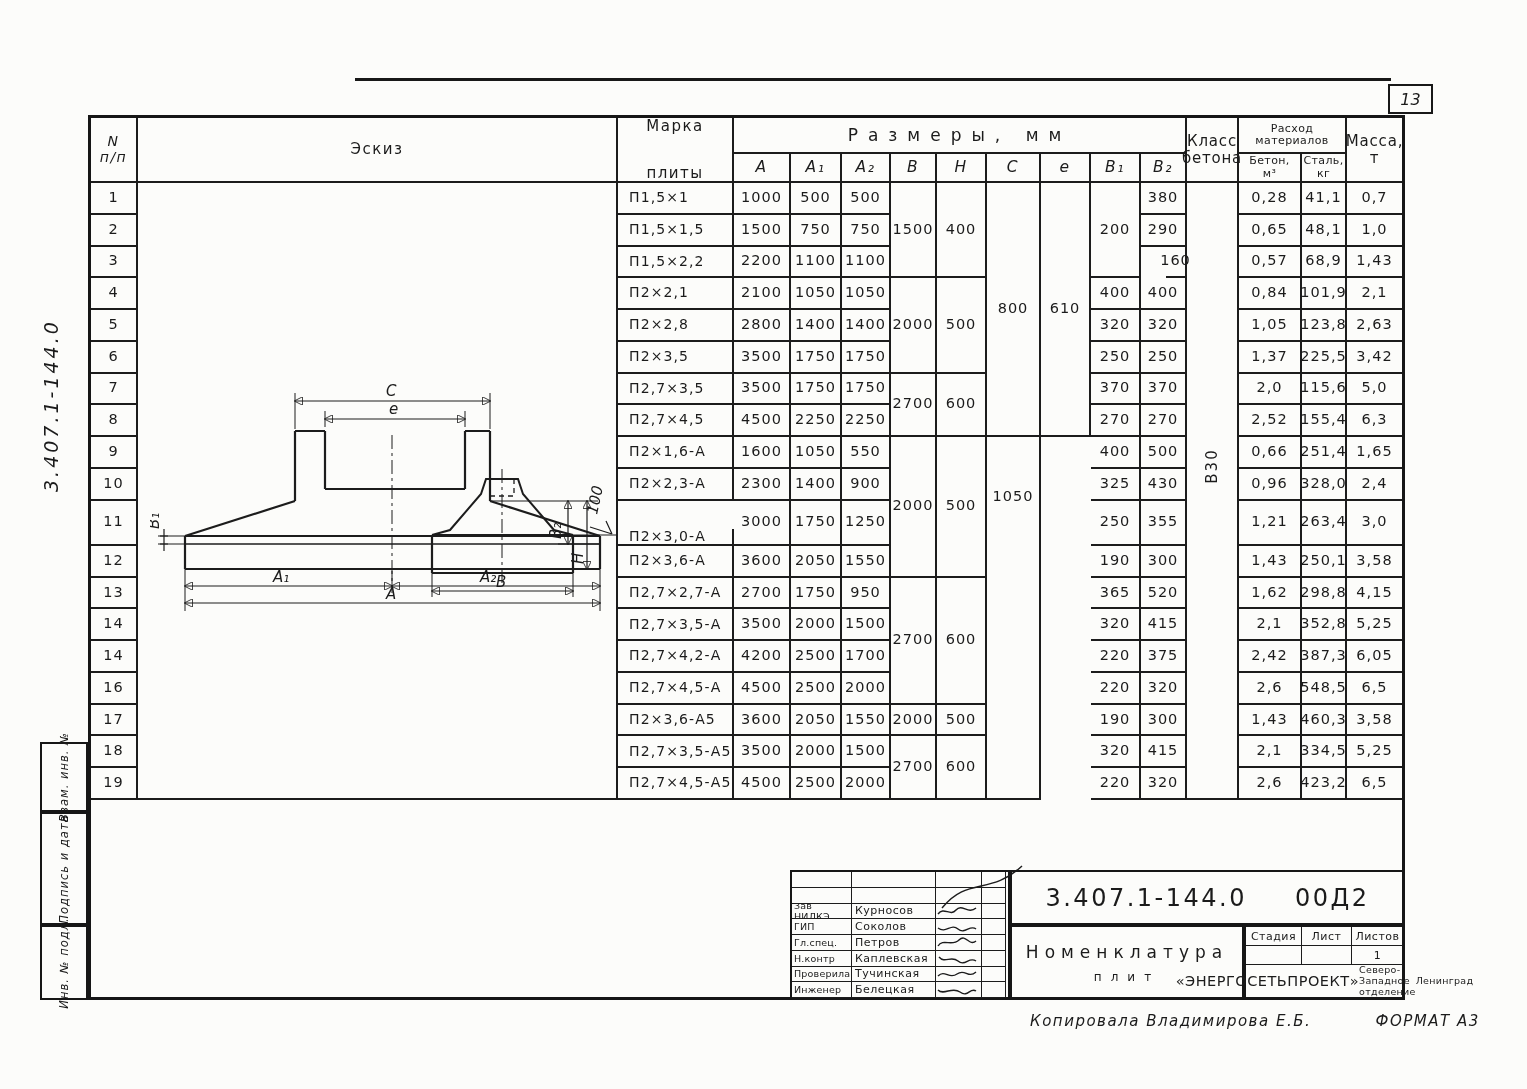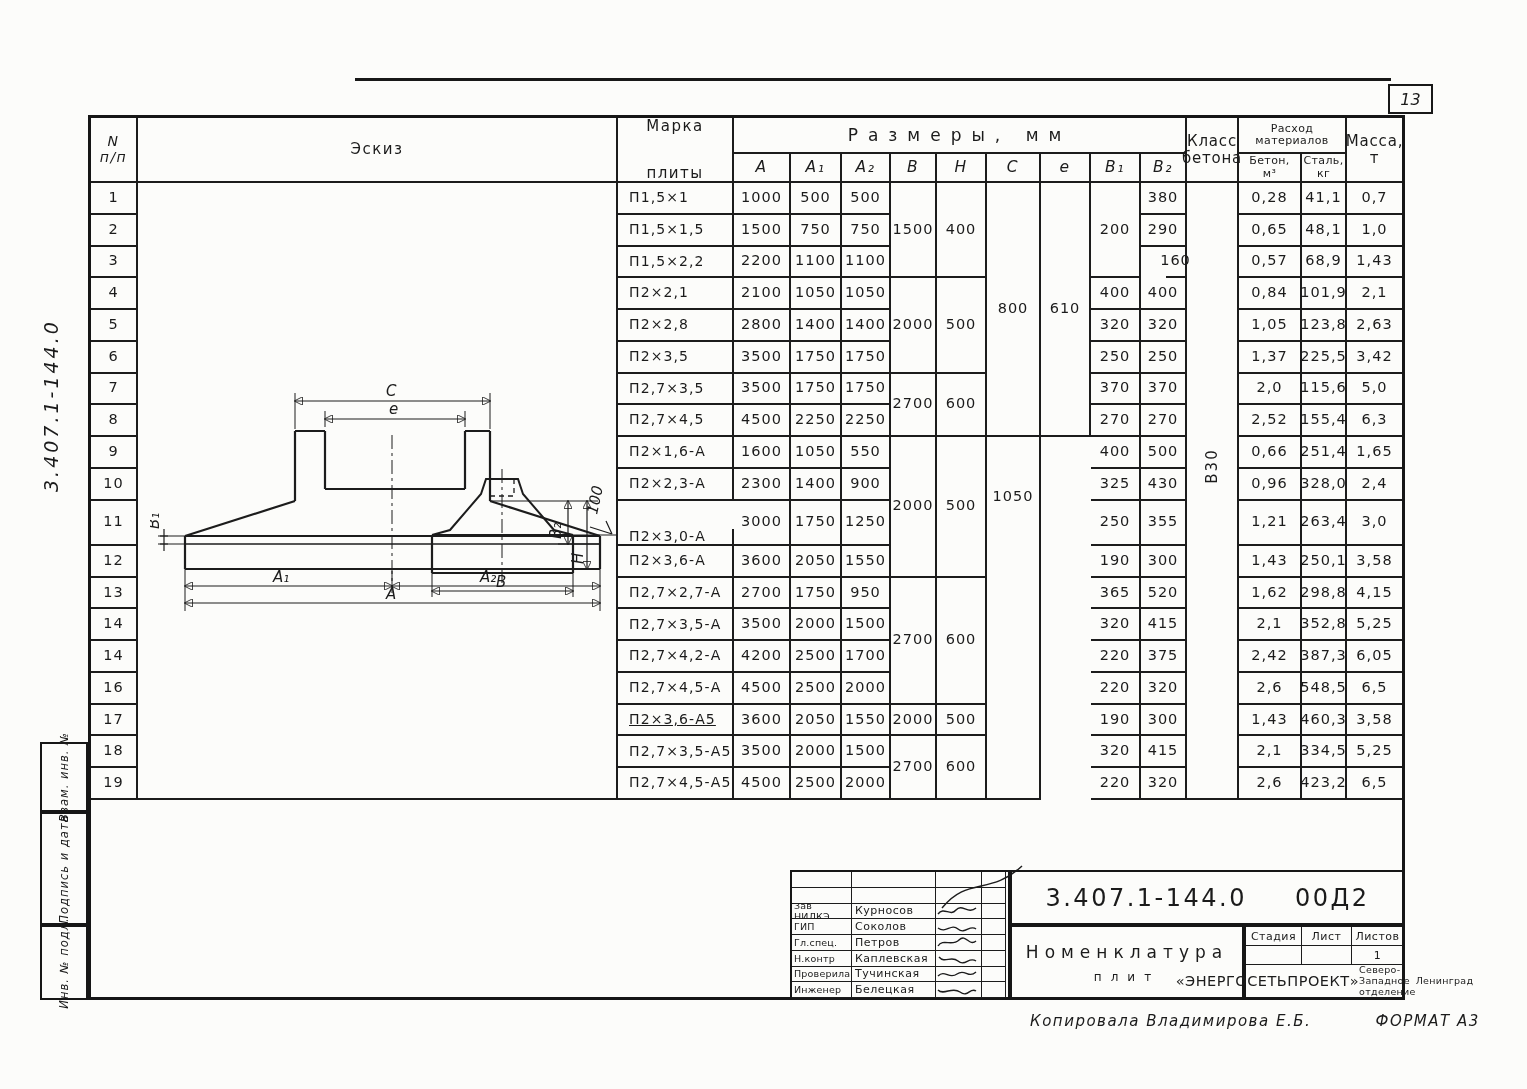--- a/index.html
+++ b/index.html
@@ -316,21 +316,21 @@
       <div class="cell mark" style="grid-area: 18 / 3;">П2,7×4,5-А</div>
       <div class="cell num" style="grid-area: 18 / 4;">4500</div>
       <div class="cell num" style="grid-area: 18 / 5;">2500</div>
       <div class="cell num" style="grid-area: 18 / 6;">2000</div>
       <div class="cell num" style="grid-area: 18 / 11;">220</div>
       <div class="cell num" style="grid-area: 18 / 12;">320</div>
       <div class="cell num" style="grid-area: 18 / 14;">2,6</div>
       <div class="cell num" style="grid-area: 18 / 15;">548,5</div>
       <div class="cell num noright" style="grid-area: 18 / 16;">6,5</div>
       <div class="cell num" style="grid-area: 19 / 1;">17</div>
-      <div class="cell mark" style="grid-area: 19 / 3; text-decoration: underline;">П2×3,6-А5</div>
+      <div class="cell mark" style="grid-area: 19 / 3;">П2×3,6-А5</div>
       <div class="cell num" style="grid-area: 19 / 4;">3600</div>
       <div class="cell num" style="grid-area: 19 / 5;">2050</div>
       <div class="cell num" style="grid-area: 19 / 6;">1550</div>
       <div class="cell num" style="grid-area: 19 / 7;">2000</div>
       <div class="cell num" style="grid-area: 19 / 8;">500</div>
       <div class="cell num" style="grid-area: 19 / 11;">190</div>
       <div class="cell num" style="grid-area: 19 / 12;">300</div>
       <div class="cell num" style="grid-area: 19 / 14;">1,43</div>
       <div class="cell num" style="grid-area: 19 / 15;">460,3</div>
       <div class="cell num noright" style="grid-area: 19 / 16;">3,58</div>

